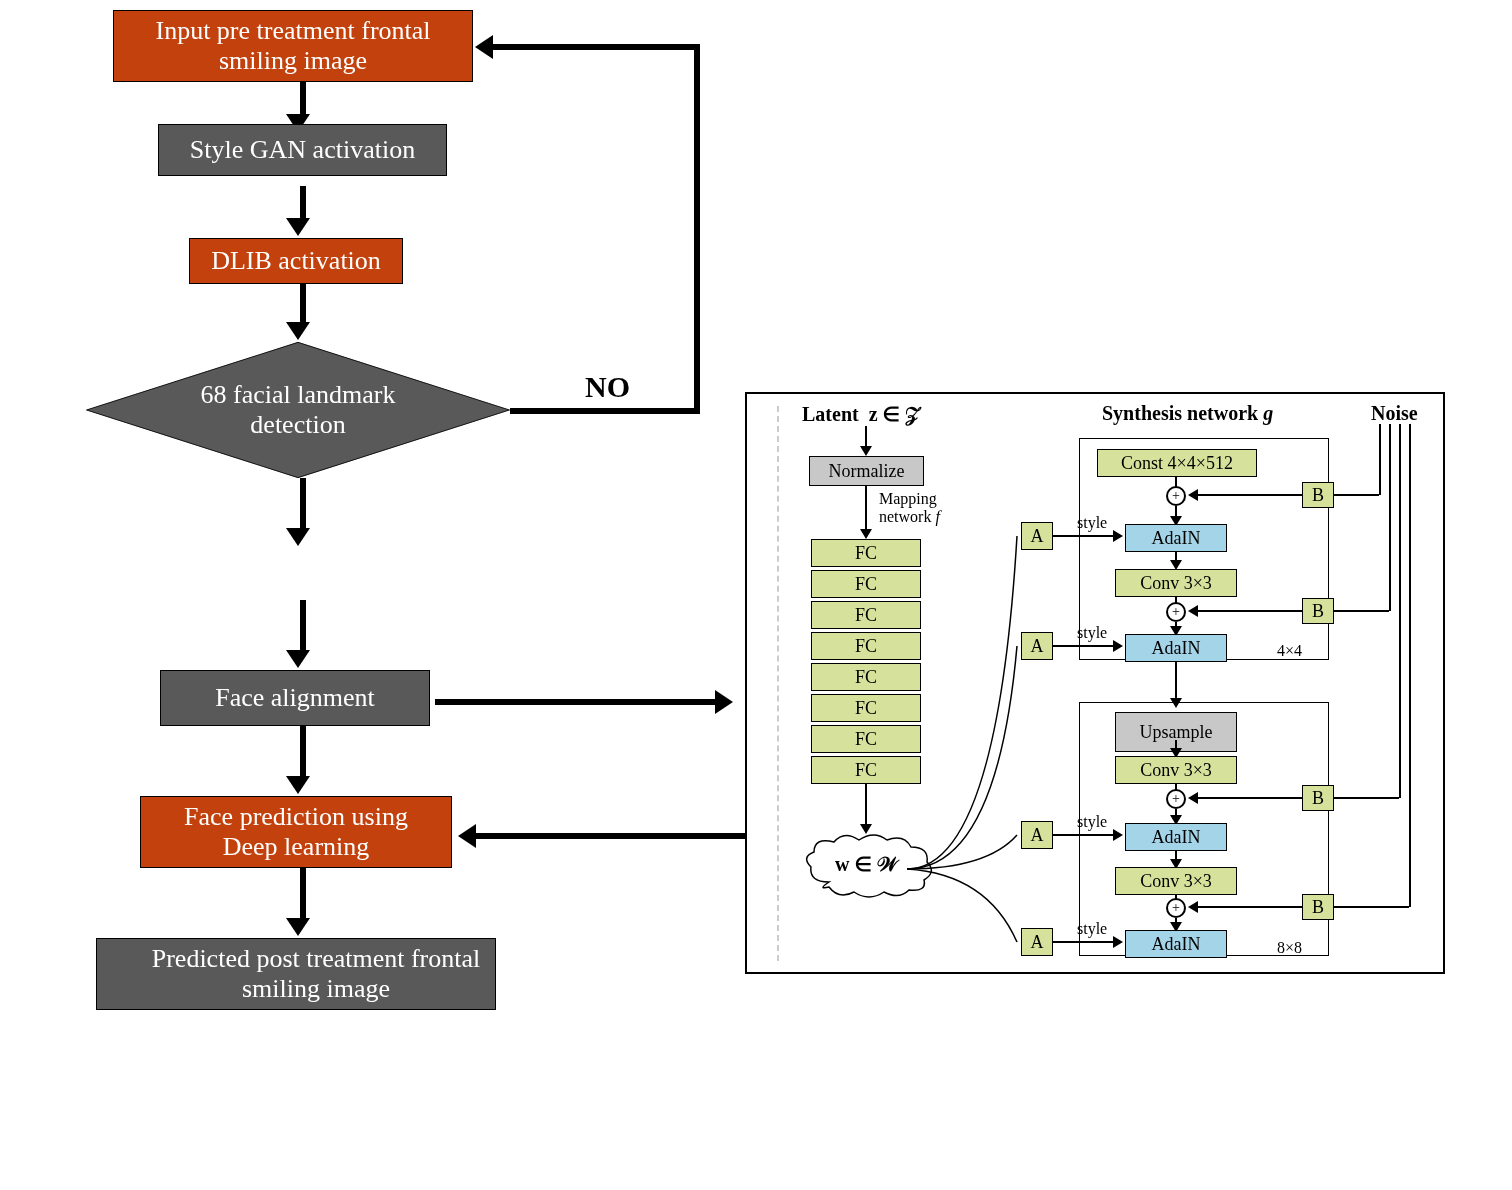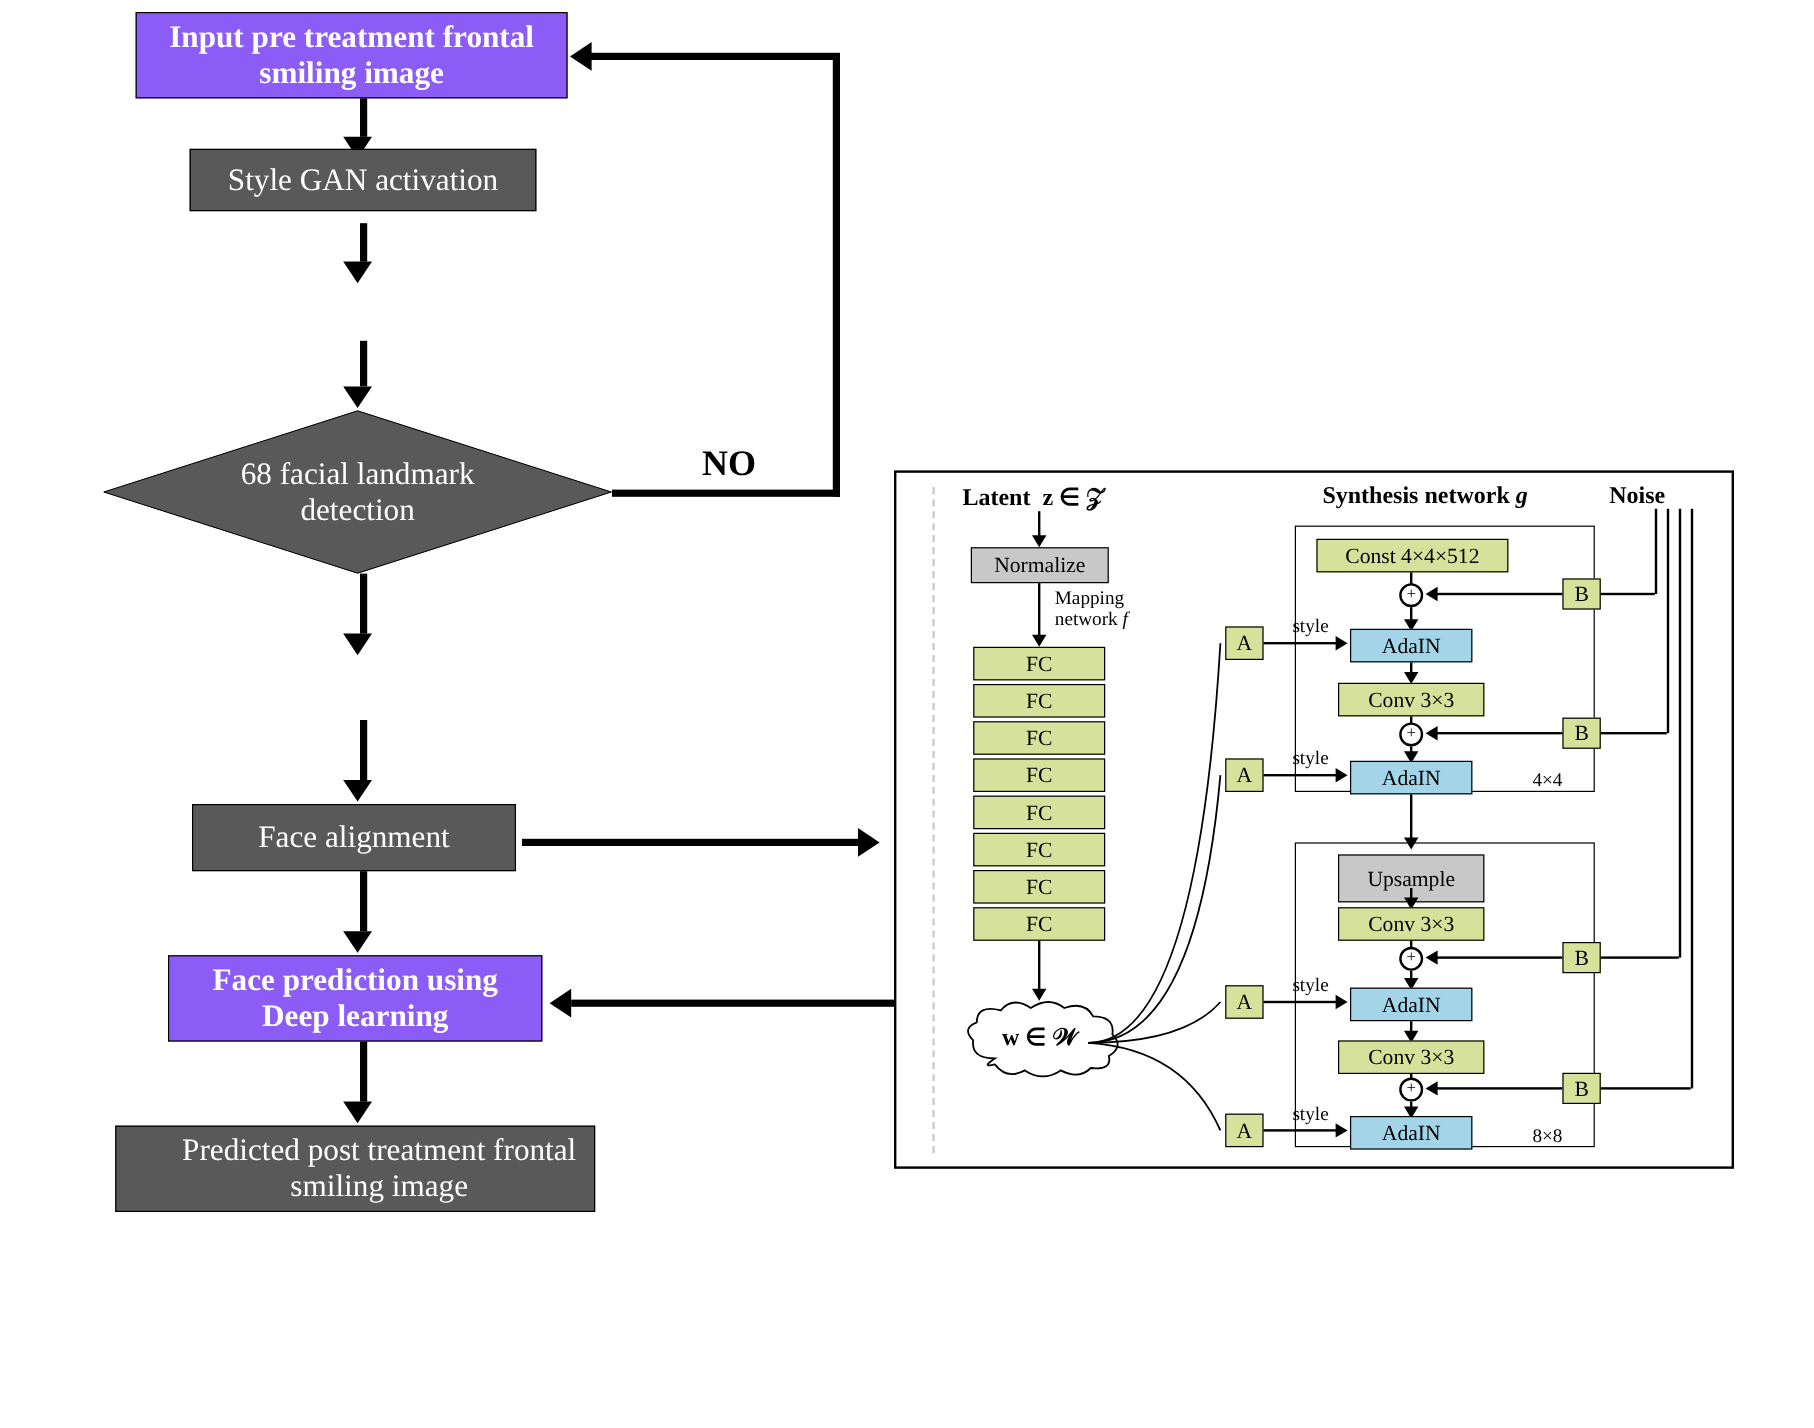--- a/index.html
+++ b/index.html
@@ -1,20 +1,20 @@
 <!DOCTYPE html>
 <html><head>
 <meta charset="utf-8">
 <style>
 * { margin: 0; padding: 0; box-sizing: border-box; }
 body { font-family: 'Times New Roman', serif; background: #fff; width: 1512px; height: 1190px; position: relative; }
 .container { position: relative; width: 100%; height: 100%; }
 
 .box { position: absolute; display: flex; align-items: center; justify-content: center; text-align: center; color: #fff; font-size: 26px; border: 1px solid #000; }
-.red { background: #8b5cf6; font-weight: bold; }
+.red { background: #c2410c; }
 .gray { background: #595959; }
 
 .diamond { position: absolute; display: flex; align-items: center; justify-content: center; }
 .diamond-shape { width: 100%; height: 100%; background: #595959; transform: scaleY(0.32) rotate(45deg); border: 1px solid #000; position: absolute; }
 .diamond-text { position: relative; color: #fff; font-size: 26px; text-align: center; z-index: 1; }
 
 .arrow-down { position: absolute; }
 .arrow-down-line { width: 6px; background: #000; margin: 0 auto; }
 .arrow-down-head { width: 0; height: 0; border-left: 12px solid transparent; border-right: 12px solid transparent; border-top: 18px solid #000; margin-left: -9px; }
 
@@ -66,20 +66,23 @@
 
 <div class="box gray" style="left:158px; top:124px; width:289px; height:52px;">
   <span>Style GAN activation</span>
 </div>
 
 <div class="arrow-down" style="left:295px; top:186px;">
   <div class="arrow-down-line" style="height:32px;"></div>
   <div class="arrow-down-head"></div>
 </div>
 
+<div class="box red" style="left:189px; top:238px; width:214px; height:46px;">
+  <span>DLIB activation</span>
+</div>
 
 <div class="arrow-down" style="left:295px; top:284px;">
   <div class="arrow-down-line" style="height:38px;"></div>
   <div class="arrow-down-head"></div>
 </div>
 
 <div class="diamond" style="left:85px; top:342px; width:426px; height:136px;">
   <div class="diamond-shape" style="width:300px; height:300px; left:63px; top:-82px;"></div>
   <div class="diamond-text" style="white-space:pre-line;">68 facial landmark
 detection</div>
@@ -139,21 +142,21 @@
 </div>
 
 <div class="panel" style="left:745px; top:392px; width:700px; height:582px;">
 
   <div class="dashed-line" style="left:30px; top:12px; height:555px;"></div>
 
   <div class="sub-label" style="left:55px; top:8px;"><span>Latent</span>&nbsp;&nbsp;<span style="font-family:serif; font-weight:bold;">z ∈ 𝒵</span></div>
 
   <div class="sub-label" style="left:355px; top:8px;"><span>Synthesis network</span>&nbsp;<span style="font-style:italic; font-family:serif;">g</span></div>
 
-  <div class="sub-label" style="left:594px; top:8px;text-align:right;">Noise</div>
+  <div class="sub-label" style="left:624px; top:8px;text-align:right;">Noise</div>
 
   <div class="thin-arrow" style="left:118px; top:32px; width:2px; height:22px;"></div>
   <div class="thin-arrow-head-down" style="left:113px; top:52px;"></div>
 
   <div class="sub-box sub-gray" style="left:62px; top:62px; width:115px; height:30px;">Normalize</div>
 
   <div class="sub-small-label" style="left:132px; top:96px; white-space:pre-line; line-height:1.1;"><span>Mapping
 network</span>&nbsp;<span style="font-style:italic; font-family:serif;">f</span></div>
 
   <div class="thin-arrow" style="left:118px; top:92px; width:2px; height:45px;"></div>

